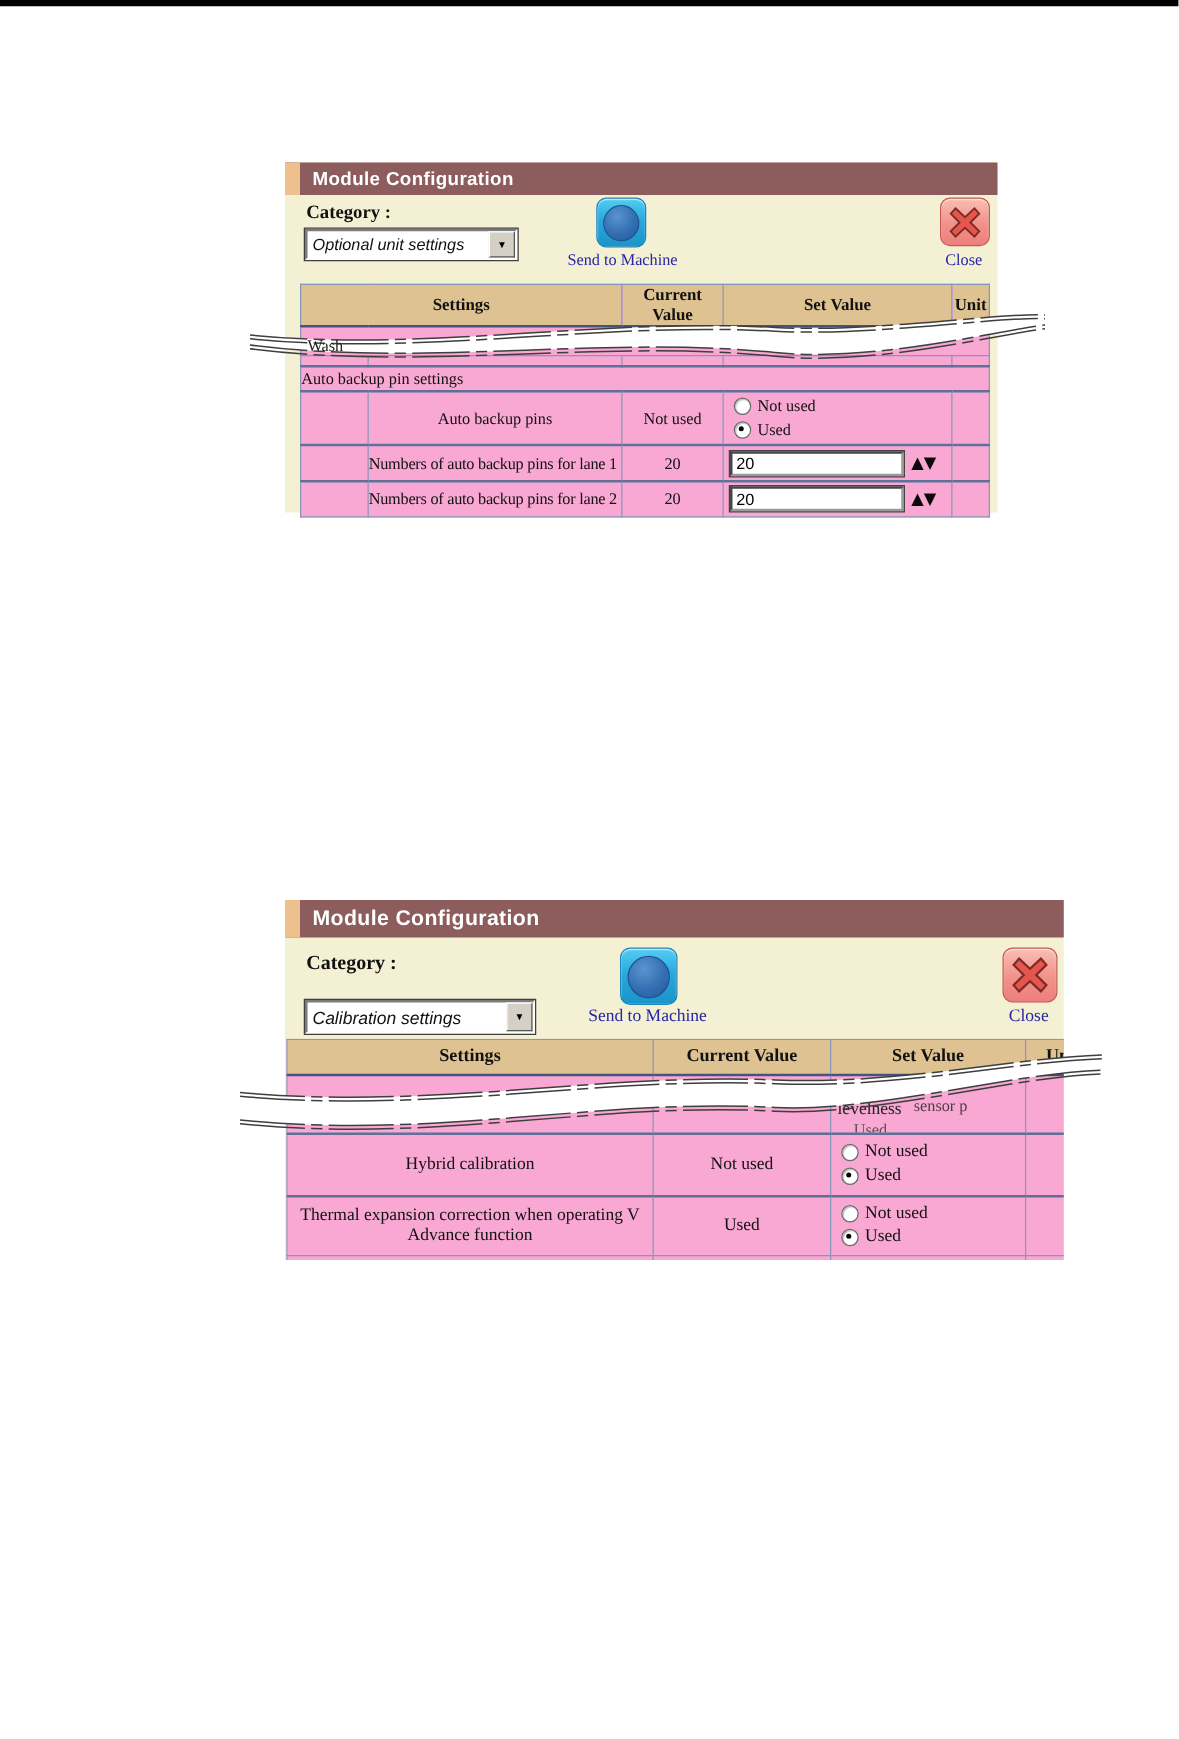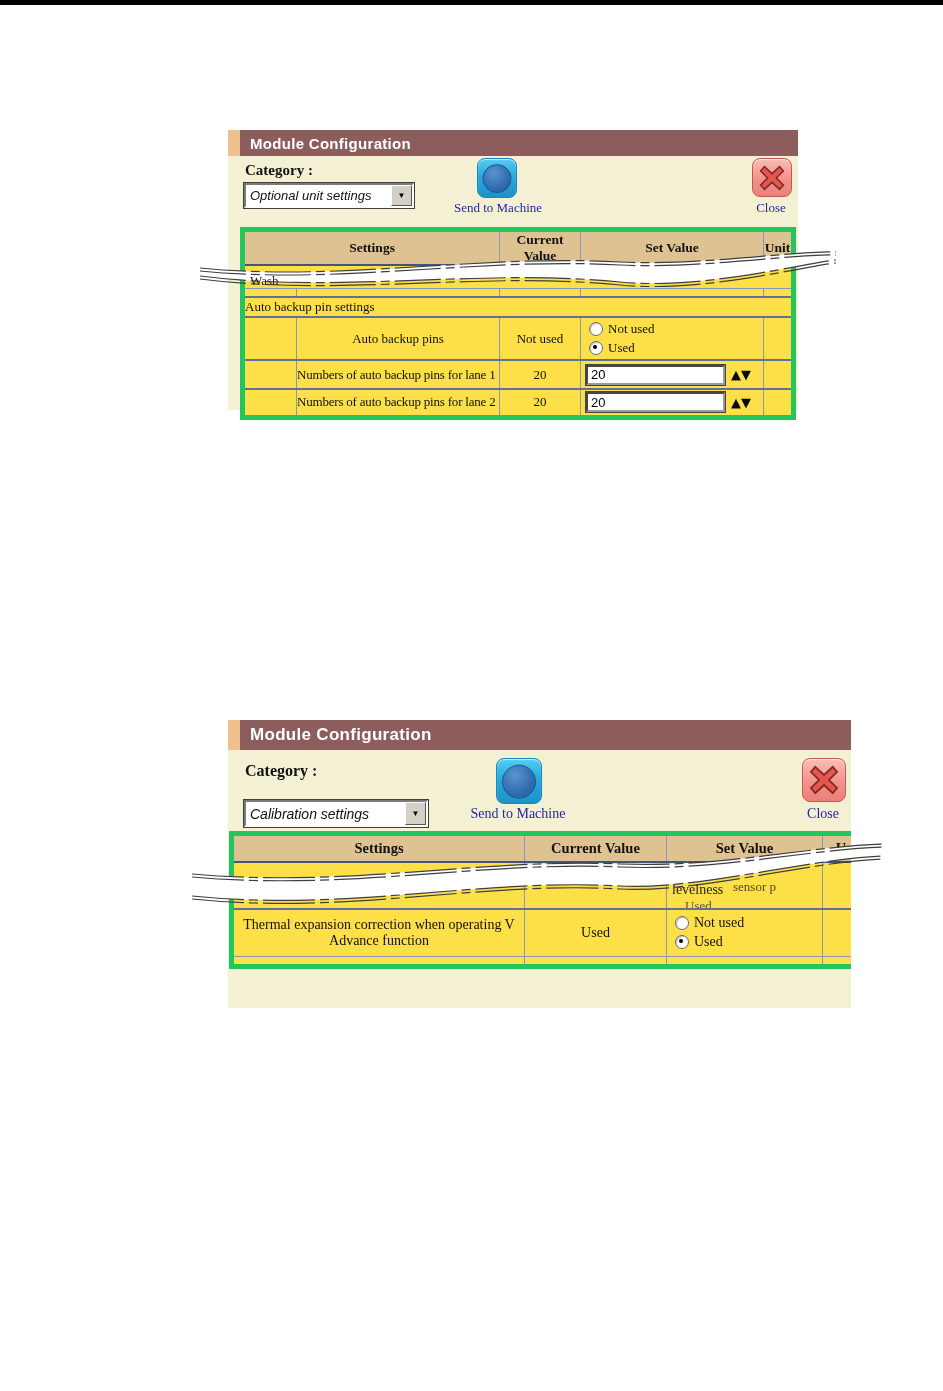--- a/index.html
+++ b/index.html
@@ -30,22 +30,22 @@
   .send-icon .ball{position:absolute;left:50%;top:50%;transform:translate(-50%,-48%);
        border-radius:50%;background:radial-gradient(circle at 38% 30%,#5b94cf 0%,#336fb2 55%,#205a9a 100%);
        border:1px solid #1d5492;}
   .close-icon{position:absolute;border-radius:8px;
        background:linear-gradient(180deg,#f9beb4 0%,#f29189 55%,#ec7f7c 100%);
        border:1px solid #c4574f;box-shadow:inset 0 1px 1px rgba(255,255,255,.6);}
   .close-icon svg{position:absolute;left:50%;top:50%;transform:translate(-50%,-50%);}
   .btn-label{position:absolute;color:#2525a6;text-align:center;white-space:nowrap;}
 
   
-  table.cfg{border-collapse:collapse;table-layout:fixed;background:#fde047;
-            border:5px solid #22c55e;}
+  table.cfg{border-collapse:collapse;table-layout:fixed;background:#f9a8d4;
+            border:1px solid #22c55e;}
   table.cfg td,table.cfg th{border:1px solid #8897b8;padding:0;vertical-align:middle;
             overflow:hidden;}
   table.cfg th{background:#dec291;font-weight:bold;text-align:center;
             border-bottom:2px solid #44547c;}
   tr.heavy td{border-top:2px solid #5f7099;}
   td.c{text-align:center;}
   td.setname{text-align:left;padding-left:3px;letter-spacing:-.2px;}
   td.grp{text-align:left;padding-left:5px;}
   .radios{display:flex;flex-direction:column;justify-content:center;gap:3px;padding-left:8px;}
   .rline{display:flex;align-items:center;gap:5px;}
@@ -225,20 +225,37 @@
         <tr style="height:47px;">
           <td></td>
               <td></td>
           <td style="position:relative;">
             <span class="frag abovetear" style="left:66px;top:2px;font-size:13px;opacity:.8;">sensor p</span>
             <span class="frag" style="left:5px;top:19px;font-size:14px;">levelness</span>
             <span class="frag" style="left:18px;top:35px;font-size:13px;color:#555;">Used</span>
           </td>
           <td></td>
         </tr>
+        <tr class="heavy" style="height:50px;">
+          <td class="c">Hybrid calibration</td>
+          <td class="c">Not used</td>
+          <td>
+                <div class="radios">
+            <span class="rline">
+                    <span class="radio"></span>
+              <span>Not used</span>
+                  </span>
+            <span class="rline">
+                    <span class="radio sel"></span>
+              <span>Used</span>
+                  </span>
+          </div>
+              </td>
+          <td></td>
+        </tr>
         <tr class="heavy" style="height:48px;">
           <td class="c" style="padding:0 6px;">Thermal expansion correction when operating V Advance function</td>
           <td class="c">Used</td>
           <td>
                 <div class="radios">
             <span class="rline">
                     <span class="radio"></span>
               <span>Not used</span>
                   </span>
             <span class="rline">

